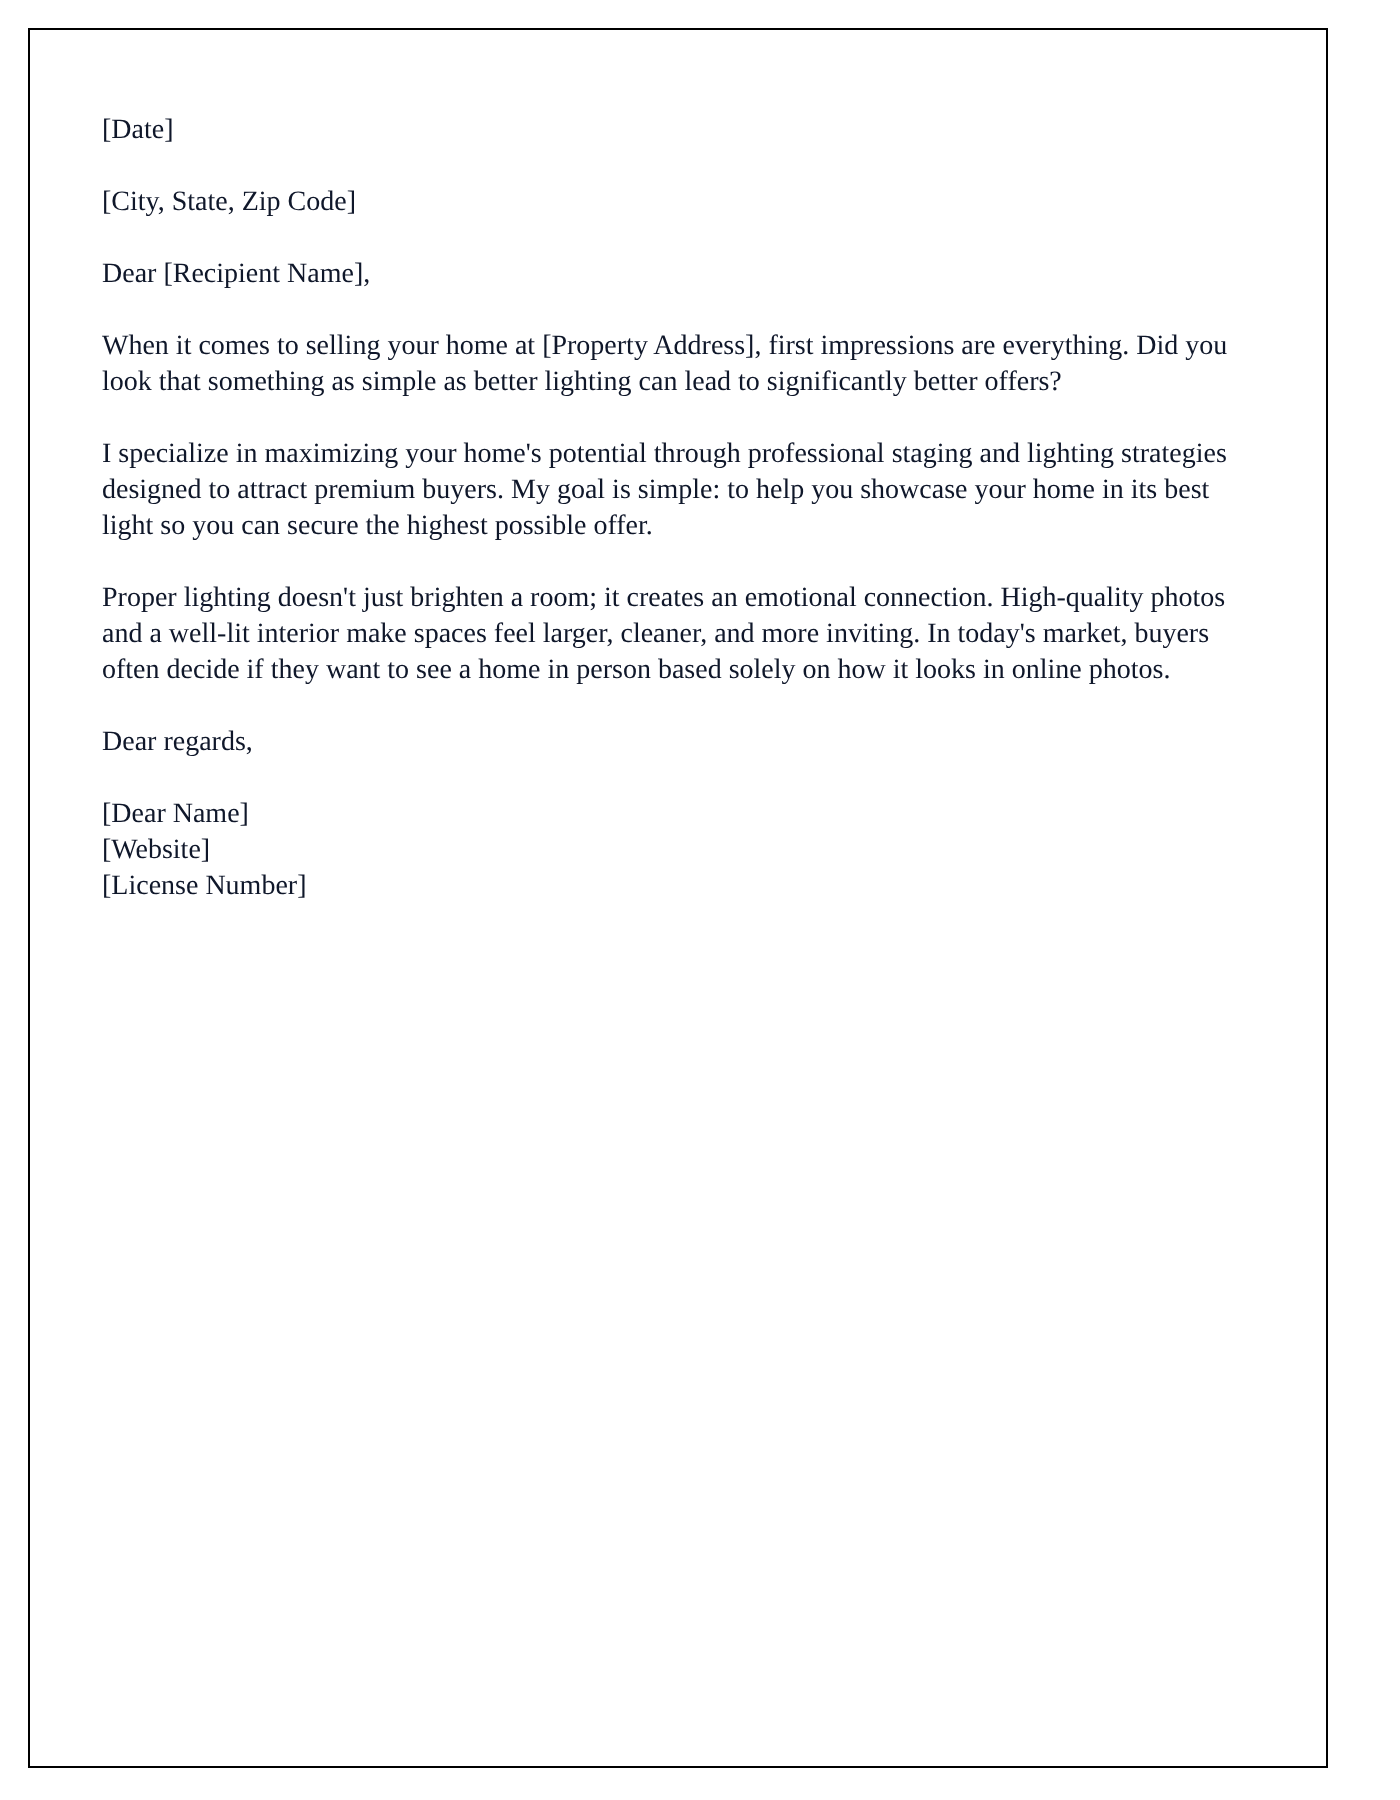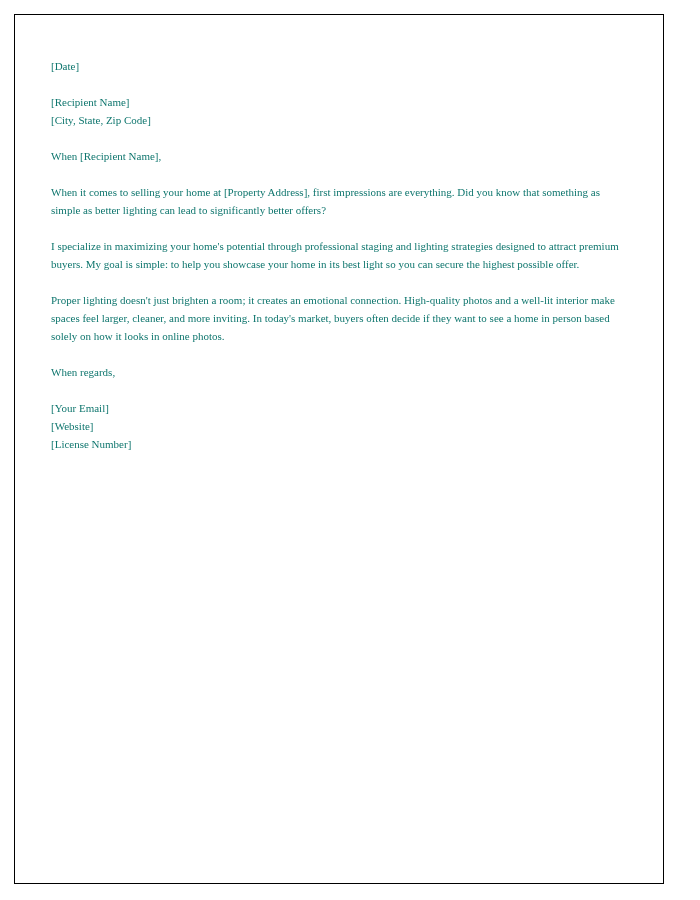--- a/index.html
+++ b/index.html
@@ -15,22 +15,22 @@
     left: 14px;
     top: 14px;
     width: 650px;
     height: 870px;
     border: 1px solid #000000;
     background: #ffffff;
     box-sizing: border-box;
   }
   .content {
     padding: 42px 38px 0 36px;
-    color: #0f766e;
-    font-size: 11px;
+    color: #0f172a;
+    font-size: 14px;
     line-height: 18px;
   }
   .para {
     margin: 0 0 18px 0;
   }
   .line {
     margin: 0;
   }
   .block {
     margin: 0 0 18px 0;
@@ -38,32 +38,31 @@
 </style>
 </head>
 <body>
 
 <div class="page">
   <div class="content">
 
     <p class="para">[Date]</p>
 
     <div class="block">
-      <div class="line">[Recipient Name]</div>
       <div class="line">[City, State, Zip Code]</div>
     </div>
 
-    <p class="para">When [Recipient Name],</p>
+    <p class="para">Dear [Recipient Name],</p>
 
-    <p class="para">When it comes to selling your home at [Property Address], first impressions are everything. Did you know that something as simple as better lighting can lead to significantly better offers?</p>
+    <p class="para">When it comes to selling your home at [Property Address], first impressions are everything. Did you look that something as simple as better lighting can lead to significantly better offers?</p>
     <p class="para">I specialize in maximizing your home's potential through professional staging and lighting strategies designed to attract premium buyers. My goal is simple: to help you showcase your home in its best light so you can secure the highest possible offer.</p>
     <p class="para">Proper lighting doesn't just brighten a room; it creates an emotional connection. High-quality photos and a well-lit interior make spaces feel larger, cleaner, and more inviting. In today's market, buyers often decide if they want to see a home in person based solely on how it looks in online photos.</p>
 
-    <p class="para">When regards,</p>
+    <p class="para">Dear regards,</p>
 
     <div class="block">
-      <div class="line">[Your Email]</div>
+      <div class="line">[Dear Name]</div>
       <div class="line">[Website]</div>
       <div class="line">[License Number]</div>
     </div>
 
   </div>
 </div>
 
 </body></html>

